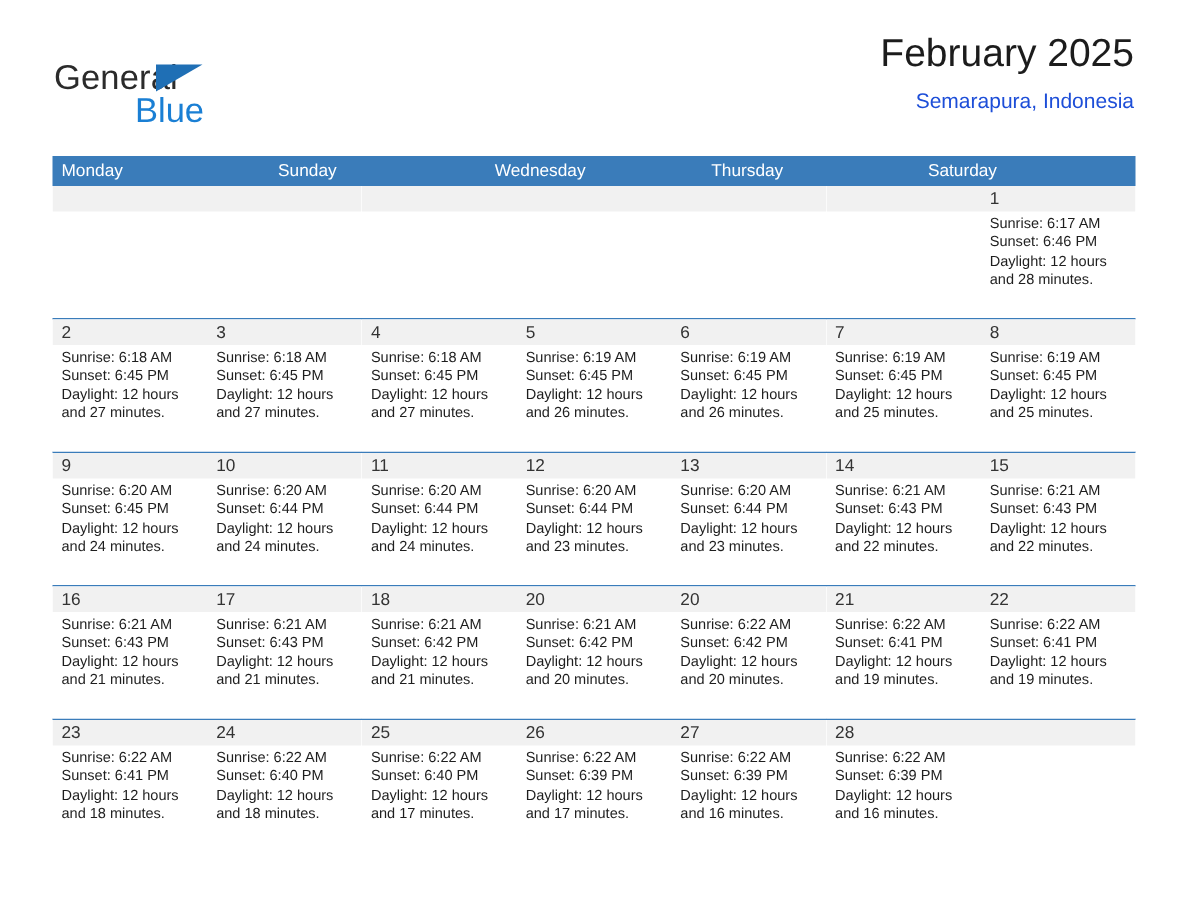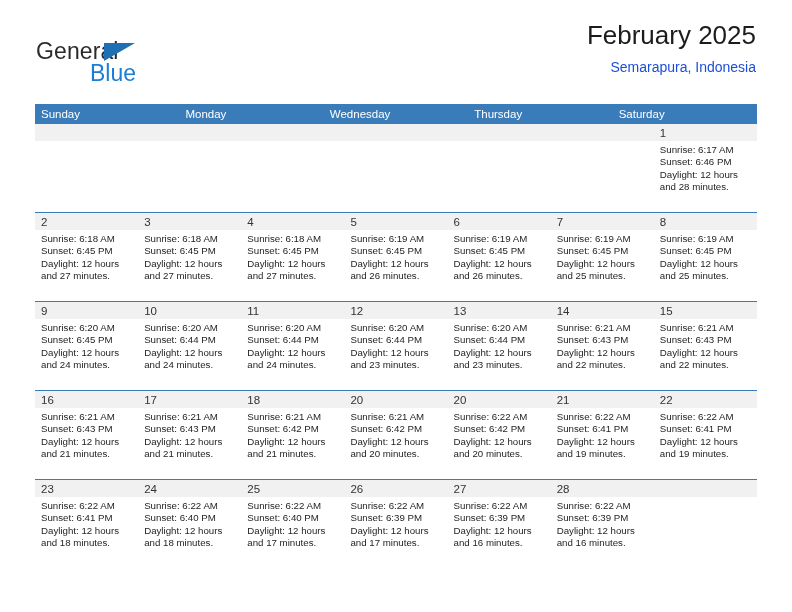--- a/index.html
+++ b/index.html
@@ -161,22 +161,22 @@
     <div class="title-block">
       <div class="cal-title">February 2025</div>
       <div class="cal-subtitle">Semarapura, Indonesia</div>
     </div>
 
   </div>
 
   <div class="calendar">
 
     <div class="dow-row">
+      <div class="dow">Monday</div>
       <div class="dow">Sunday</div>
-      <div class="dow">Monday</div>
       <div class="dow">Wednesday</div>
       <div class="dow">Thursday</div>
       <div class="dow">Saturday</div>
     </div>
 
     <div id="weeks-container">
         <div class="week-row">
           <div class="cell empty">
             <div class="daynum-band"></div>
           </div>

